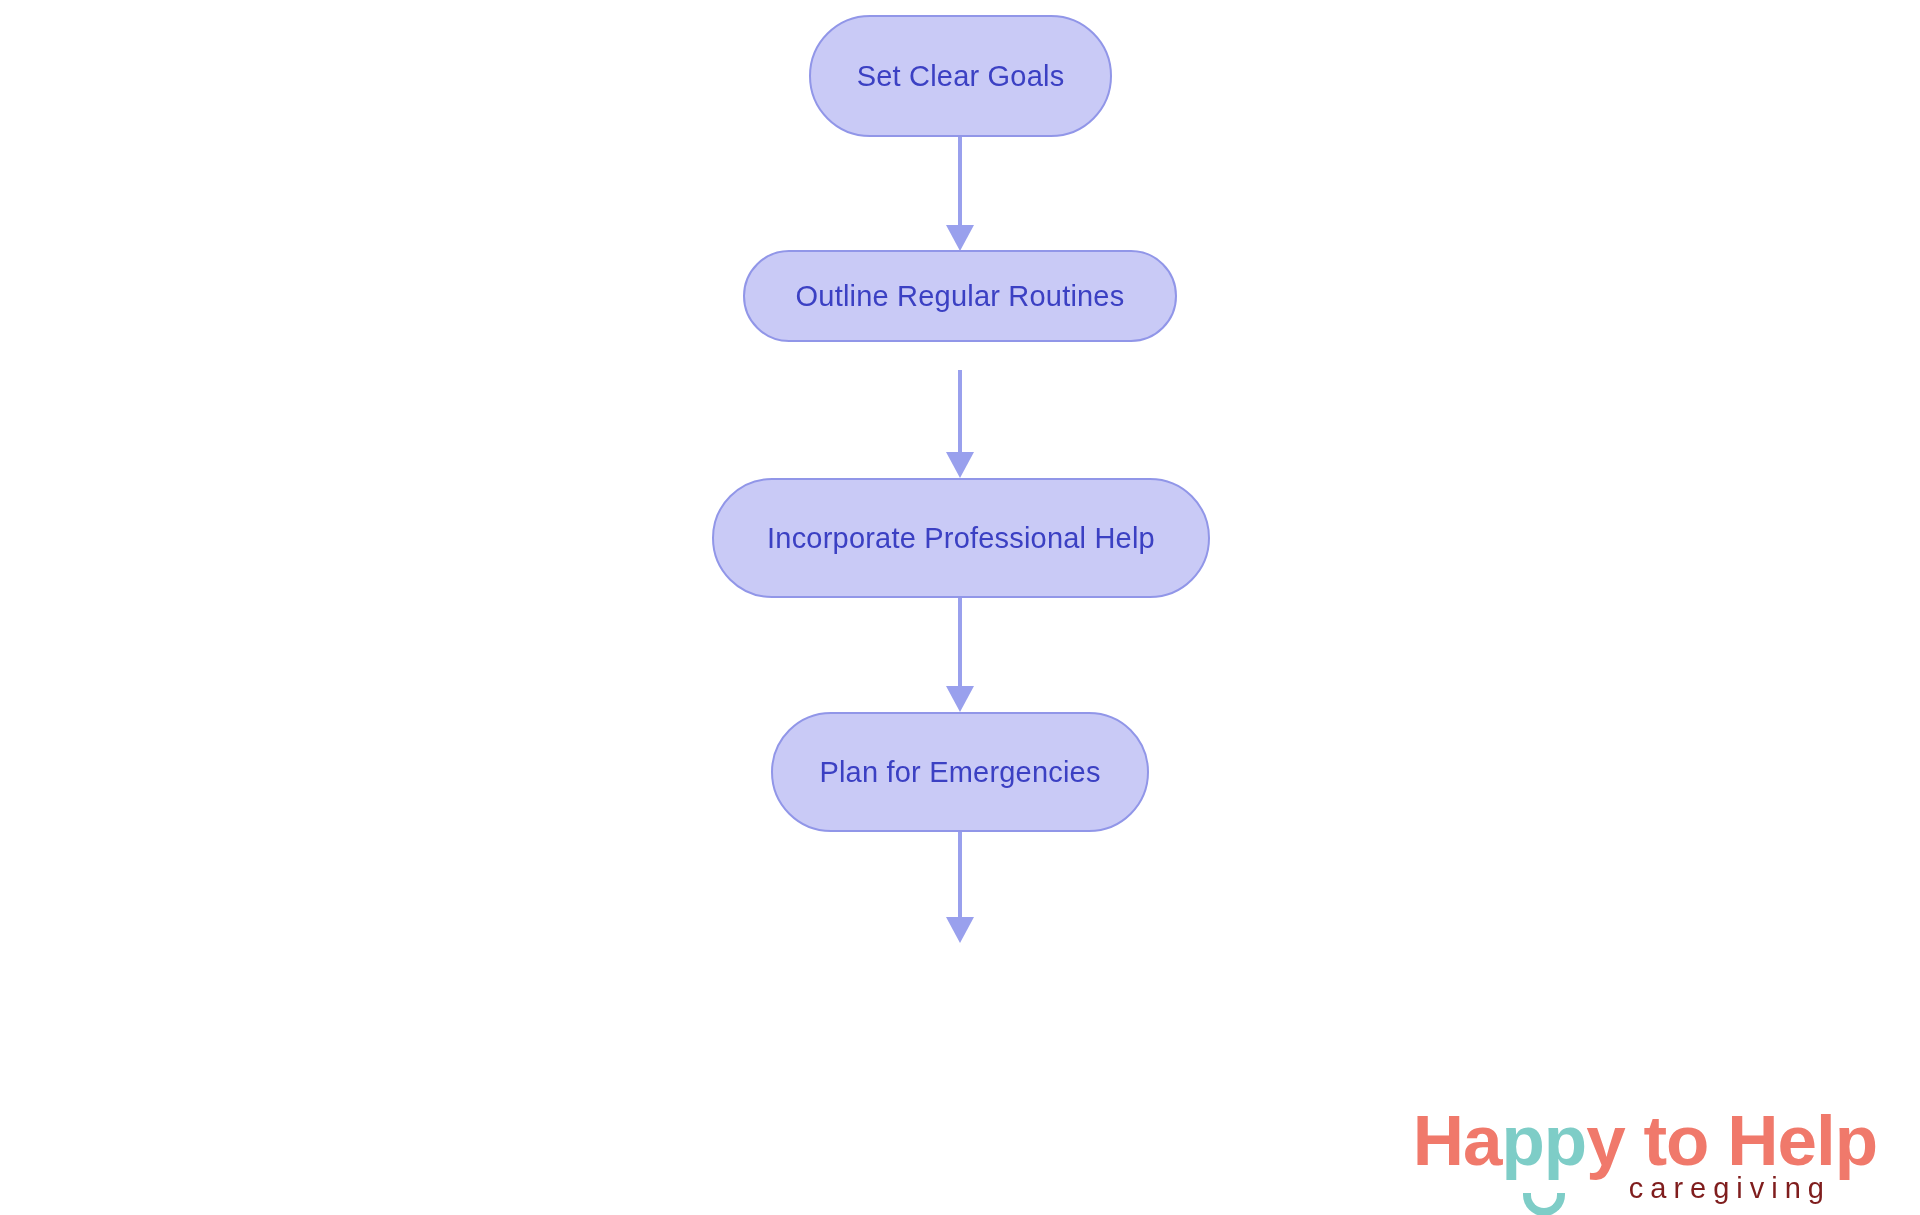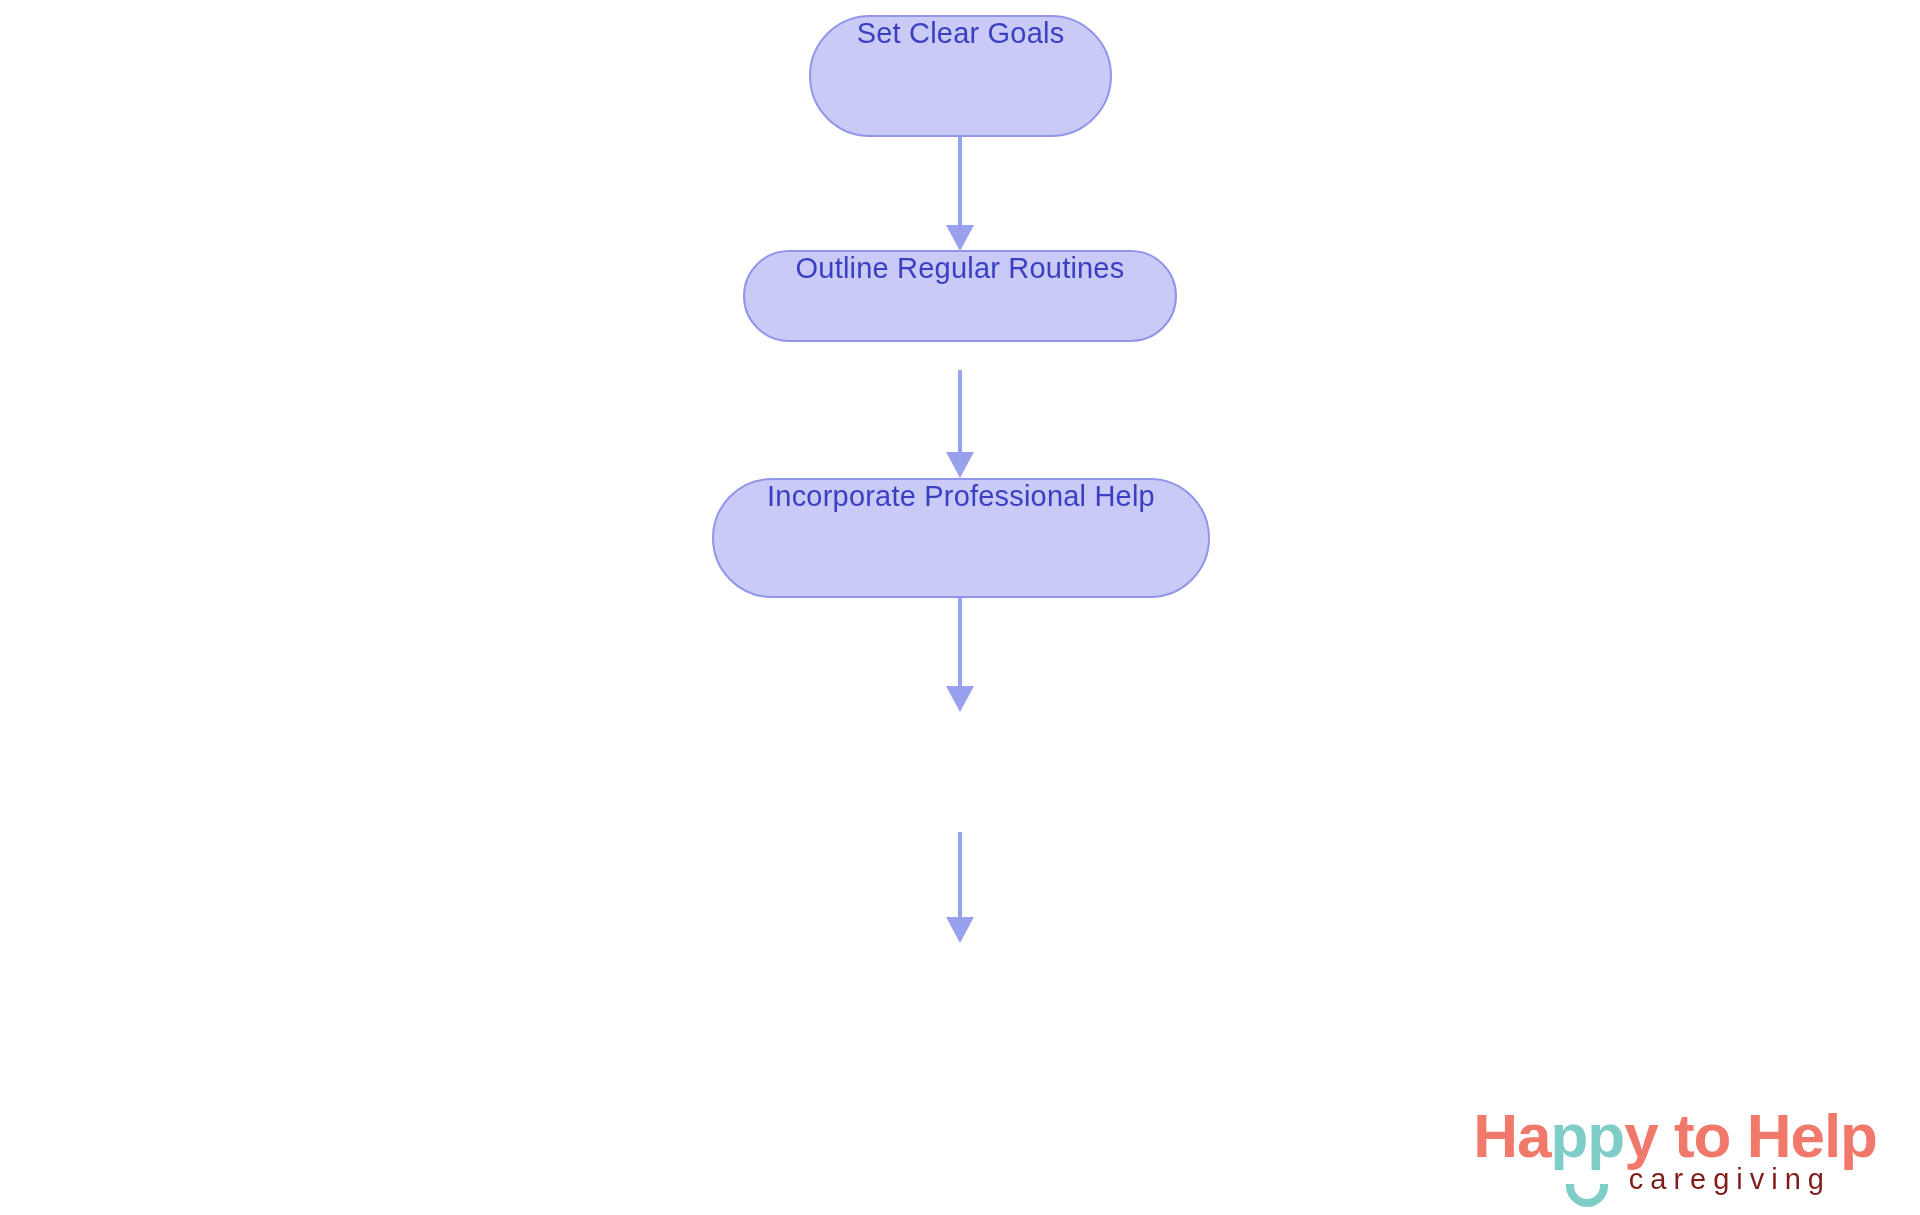--- a/index.html
+++ b/index.html
@@ -14,21 +14,21 @@
     height: 1215px;
     background: #ffffff;
     overflow: hidden;
   }
 
   
   .node {
     position: absolute;
     box-sizing: border-box;
     display: flex;
-    align-items: flex-start;
+    align-items: center;
     justify-content: center;
     background: #c9caf6;
     border: 2px solid #9196e8;
     border-radius: 62px;
     color: #3b40c3;
     font-size: 29px;
     letter-spacing: 0.2px;
     white-space: nowrap;
   }
   .n1 { left: 809px; top:  15px; width: 303px; height: 122px; }
@@ -64,21 +64,21 @@
   .c4-head { top: 917px; }
 
   
   .logo {
     position: absolute;
     right: 43px;
     top: 1105px;
     text-align: right;
   }
   .logo-main {
-    font-size: 62px;
+    font-size: 71px;
     font-weight: bold;
     letter-spacing: -1px;
     line-height: 1;
     white-space: nowrap;
   }
   .seg-coral { color: #f0796b; }
   .seg-teal  { color: #7ecdc7; }
   .pp-wrap {
     position: relative;
     display: inline-block;
@@ -112,20 +112,23 @@
 
   <div class="node n1">
     <span>Set Clear Goals</span>
   </div>
   <div class="node n2">
     <span>Outline Regular Routines</span>
   </div>
   <div class="node n3">
     <span>Incorporate Professional Help</span>
   </div>
+  <div class="node n4">
+    <span>Plan for Emergencies</span>
+  </div>
 
   <div class="conn-line c1-line"></div>
   <div class="conn-head c1-head"></div>
 
   <div class="conn-line c2-line"></div>
   <div class="conn-head c2-head"></div>
 
   <div class="conn-line c3-line"></div>
   <div class="conn-head c3-head"></div>
 

